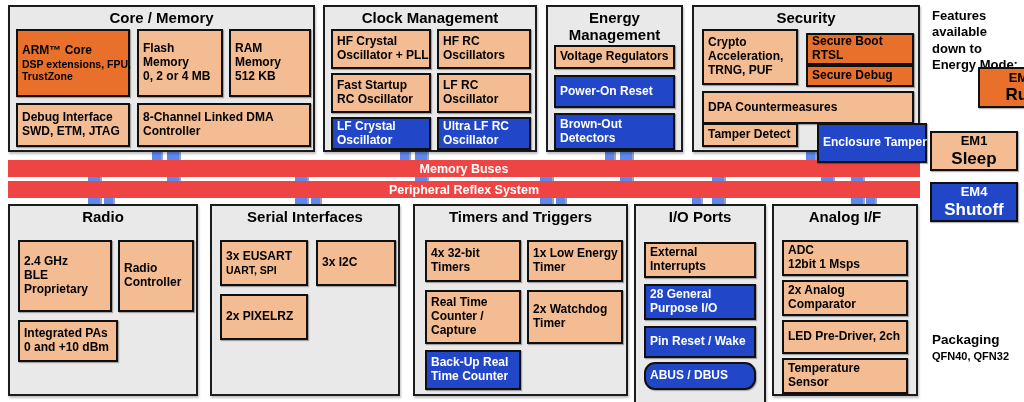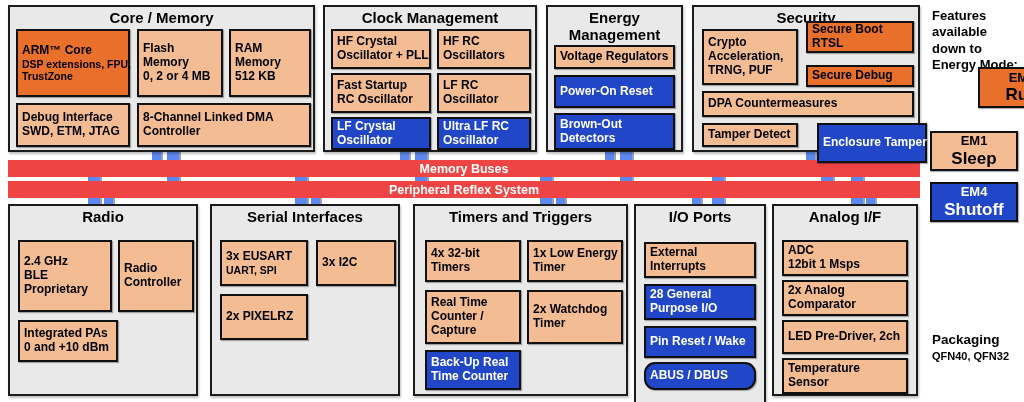--- a/index.html
+++ b/index.html
@@ -129,28 +129,28 @@
     </div>
   </div>
 
   <div class="group" style="left:692px;top:5px;width:228px;height:147px;">
     <div class="group-title">Security</div>
     <div class="cell em1" style="left:8px;top:22px;width:96px;height:56px;">
       <span class="ln">Crypto</span>
       <span class="ln">Acceleration,</span>
       <span class="ln">TRNG, PUF</span>
     </div>
-    <div class="cell em0" style="left:112px;top:14px;width:108px;height:32px;">
+    <div class="cell em0" style="left:112px;top:26px;width:108px;height:32px;">
       <span class="ln">Secure Boot</span>
       <span class="ln">RTSL</span>
     </div>
     <div class="cell em0" style="left:112px;top:58px;width:108px;height:22px;">
       <span class="ln">Secure Debug</span>
     </div>
-    <div class="cell em1" style="left:8px;top:84px;width:212px;height:26px;">
+    <div class="cell em1" style="left:8px;top:84px;width:212px;height:33px;">
       <span class="ln">DPA Countermeasures</span>
     </div>
     <div class="cell em1" style="left:8px;top:116px;width:96px;height:24px;">
       <span class="ln">Tamper Detect</span>
     </div>
     <div class="cell em4" style="left:123px;top:116px;width:110px;height:40px;">
       <span class="ln">Enclosure Tamper</span>
     </div>
   </div>
 

